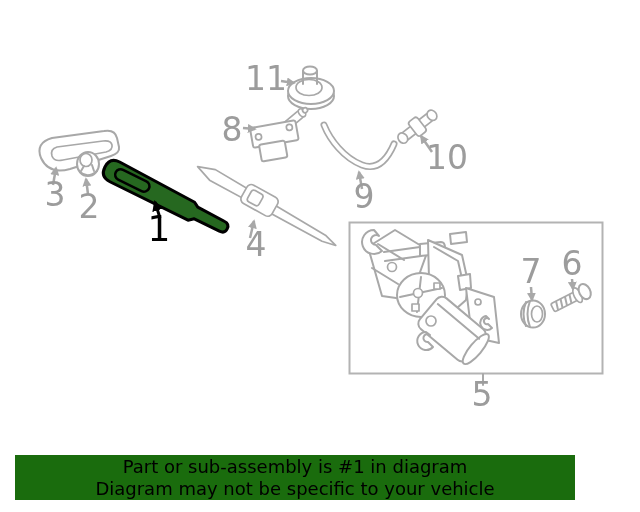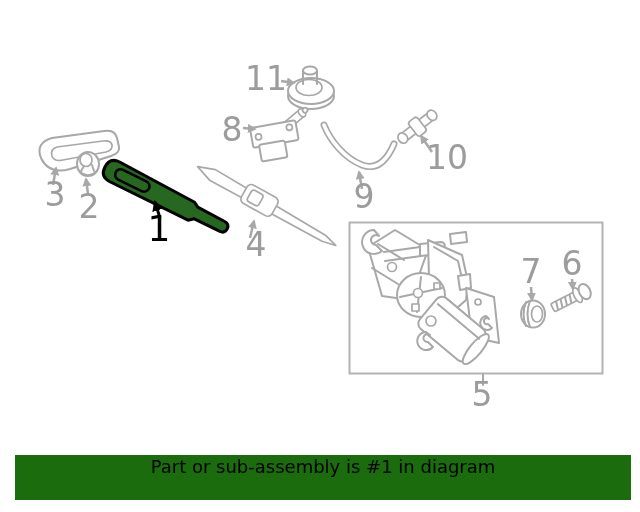--- a/index.html
+++ b/index.html
@@ -11,21 +11,21 @@
   .art-line{fill:none;stroke:var(--line-art,#a8a8a8);stroke-width:2;stroke-linecap:round;stroke-linejoin:round;}
   .tube{fill:none;stroke:var(--line-art,#a8a8a8);stroke-width:7;stroke-linecap:round;}
   .tube-core{fill:none;stroke:#fff;stroke-width:3.6;stroke-linecap:round;}
   .lbl{fill:var(--label-gray,#9c9c9c);font-size:33px;text-anchor:middle;font-family:"DejaVu Sans",sans-serif;}
   .lbl-black{fill:var(--label-highlight,#000);font-size:36px;}
   .arrow{stroke:var(--line-art,#a8a8a8);stroke-width:2.5;fill:none;}
   .arrow-black{stroke:var(--label-highlight,#000);stroke-width:3;fill:none;}
   .hl{fill:var(--highlight-fill,#266820);stroke:var(--highlight-outline,#000);stroke-width:3;stroke-linejoin:round;}
   .hl-detail{fill:none;stroke:var(--highlight-outline,#000);stroke-width:2.5;stroke-linejoin:round;}
   .box{fill:#fff;stroke:#b3b3b3;stroke-width:2;}
-  .banner{position:absolute;left:15px;top:455px;width:616px;height:45px;box-sizing:border-box;
+  .banner{position:absolute;left:15px;top:455px;width:560px;height:45px;box-sizing:border-box;
           background:var(--banner-bg,#1a6c0d);color:var(--banner-text,#000);
           text-align:center;font-size:18px;line-height:22px;padding-top:1px;}
   .banner div{white-space:nowrap;}
 </style>
 </head>
 <body>
 
 <div class="stage">
 
 <svg width="640" height="455" viewBox="0 0 640 455">
@@ -155,15 +155,16 @@
     <path class="art-line" d="M556,293 L554,301 M561,293 L559,301 M566,293 L564,301 M571,293 L569,301"></path>
     <ellipse class="art-thin" cx="578" cy="297" rx="3.5" ry="8"></ellipse>
     <ellipse class="art" cx="586" cy="297" rx="5.5" ry="8"></ellipse>
   </g>
   <line class="arrow" x1="572" y1="279" x2="573" y2="289" marker-end="url(#ah-g)"></line>
   <text class="lbl" x="572" y="275">6</text>
 </svg>
 
   <div class="banner">
     <div>Part or sub-assembly is #1 in diagram</div>
+    <div>Diagram may not be specific to your vehicle</div>
   </div>
 
 </div>
 
 </body></html>

